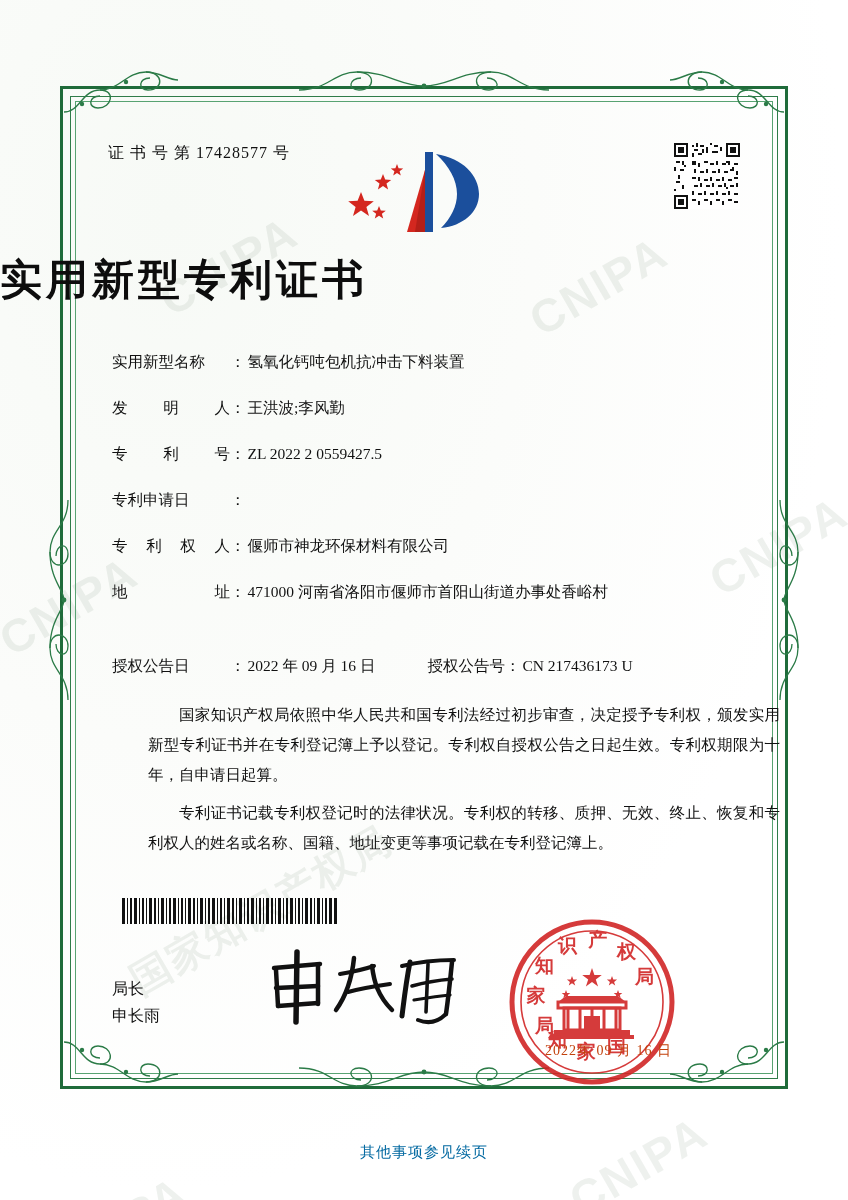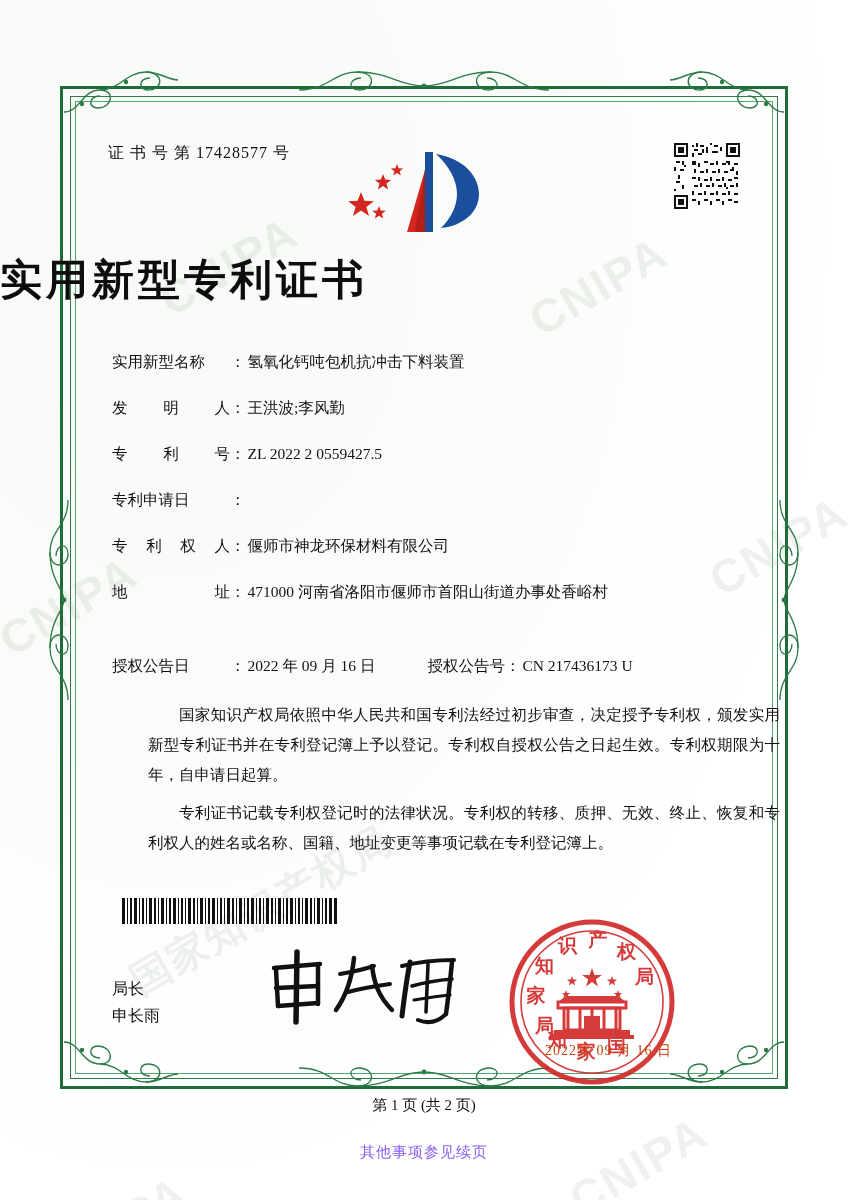--- a/index.html
+++ b/index.html
@@ -222,21 +222,21 @@
     text-align: center;
     font-size: 15px;
     color: #111;
   }
   .footer-note {
     position: absolute;
     left: 0; right: 0;
     top: 1143px;
     text-align: center;
     font-size: 15px;
-    color: #8b5cf6;
+    color: #0369a1;
     letter-spacing: 1px;
   }
 </style>
 </head>
 <body>
 
 <div class="page">
 
   <div class="paper-tint"></div>
 
@@ -630,16 +630,15 @@
           <text transform="translate(86,86) rotate(70) translate(0,-56) rotate(-70)" text-anchor="middle">局</text>
           <text transform="translate(86,86) rotate(154) translate(0,-56) rotate(-154)" text-anchor="middle">国</text>
           <text transform="translate(86,86) rotate(186) translate(0,-56) rotate(-186)" text-anchor="middle">家</text>
           <text transform="translate(86,86) rotate(218) translate(0,-56) rotate(-218)" text-anchor="middle">知</text>
         </g>
       </g>
     </svg>
   </div>
   <div class="seal-date">2022年 09 月 16 日</div>
 
-  <div class="page-num">第 1 页 (共 2 页)</div>
   <div class="footer-note">其他事项参见续页</div>
 
 </div>
 
 </body></html>

